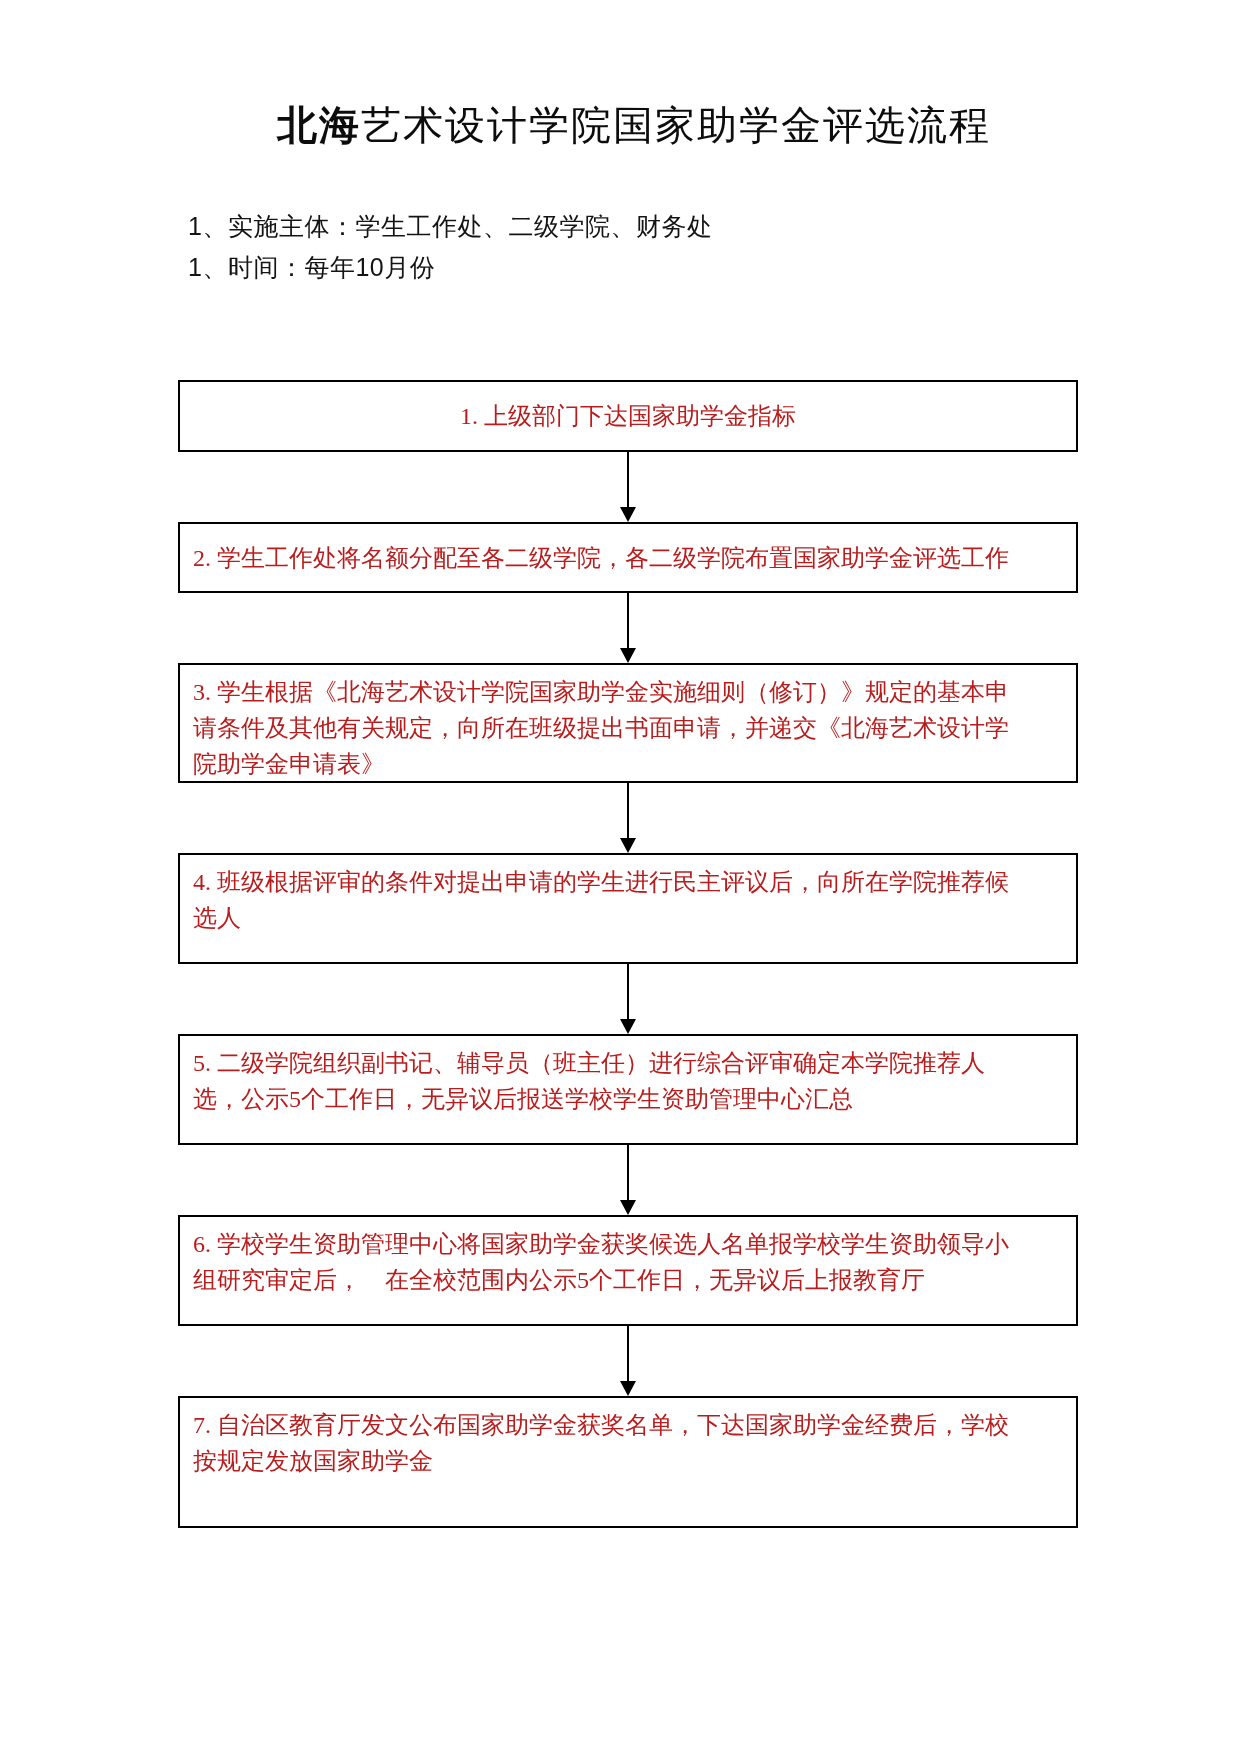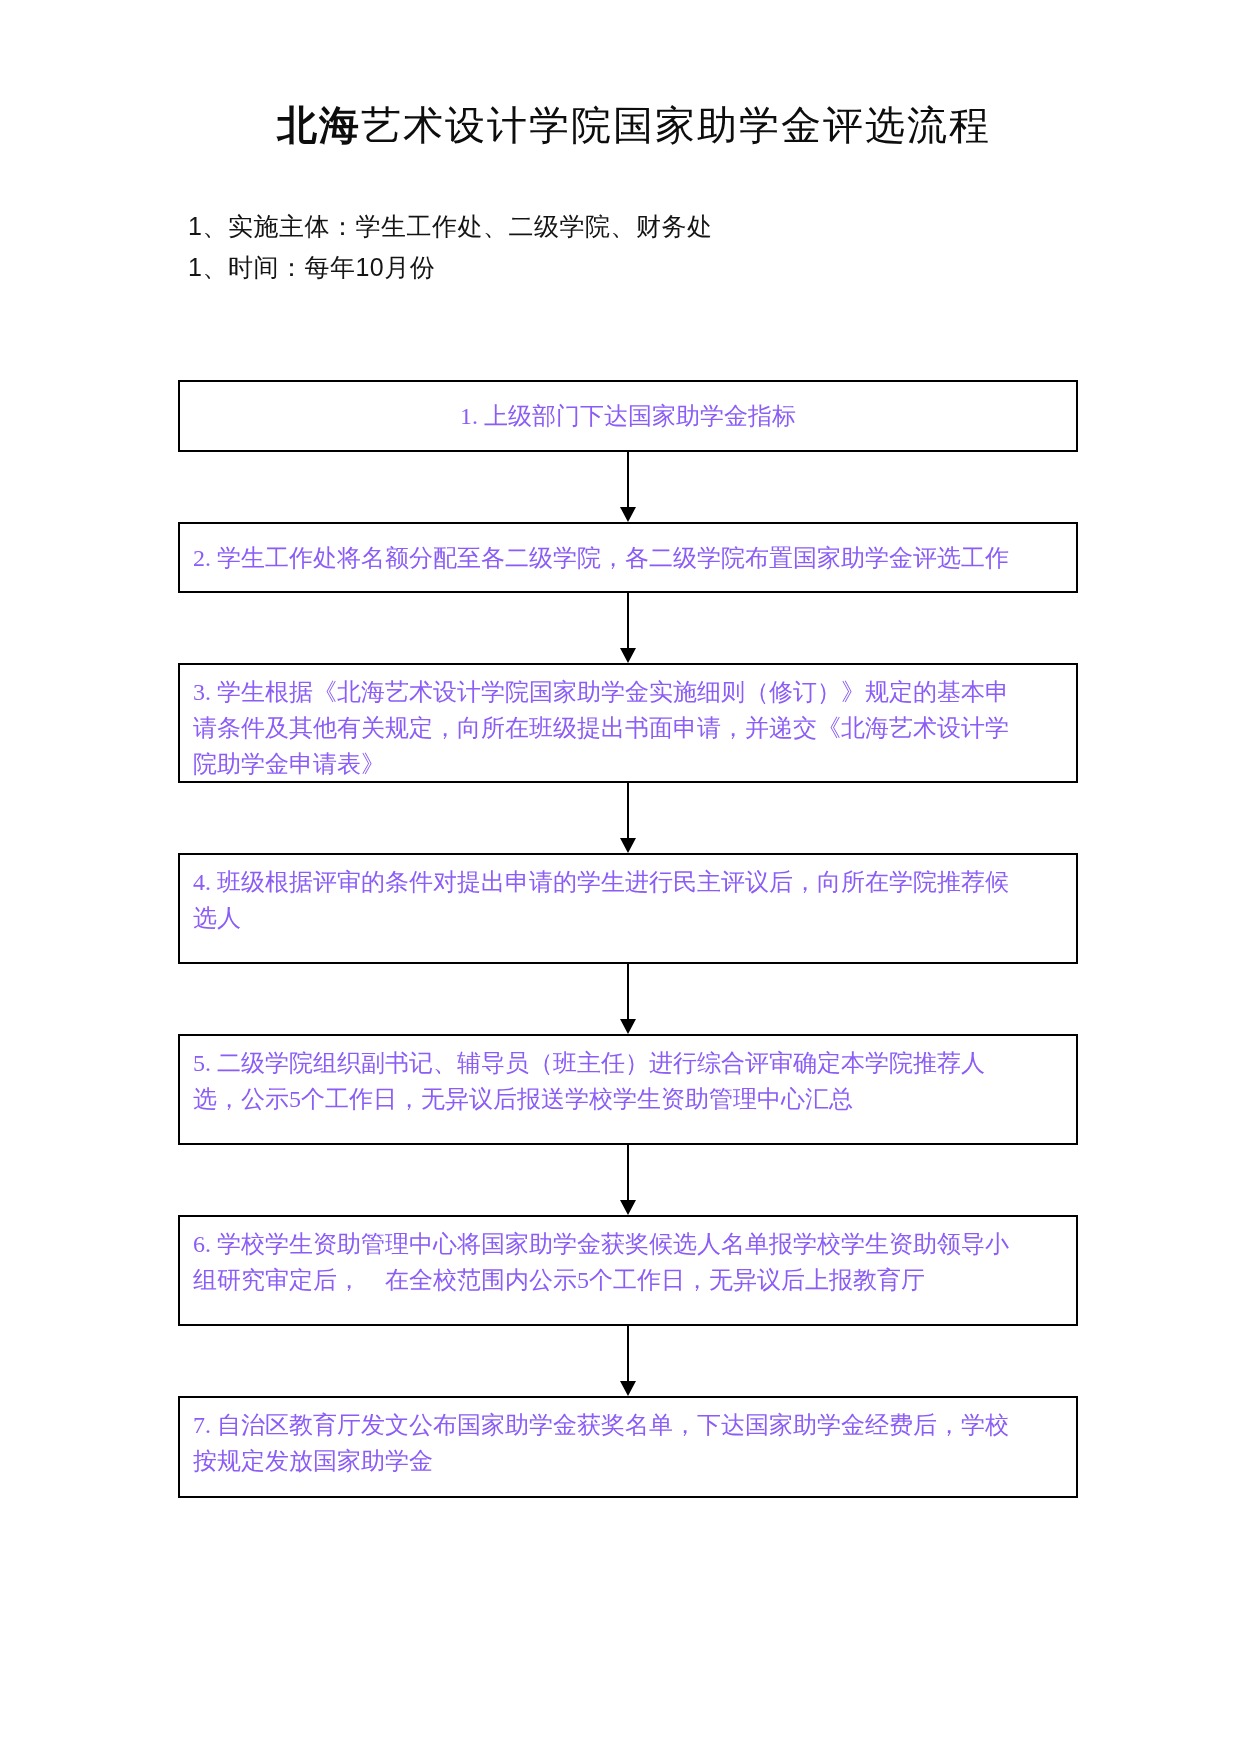--- a/index.html
+++ b/index.html
@@ -53,41 +53,41 @@
     flex-direction: column;
     align-items: stretch;
   }
   .step-box {
     width: 900px;
     border: 2px solid #000000;
     background: #ffffff;
     font-family: "Liberation Serif", "DejaVu Serif", serif;
     font-size: 24px;
     line-height: 36px;
-    color: #8b5cf6;
+    color: #b91c1c;
     white-space: pre-line;
     padding: 9px 13px 9px 13px;
   }
   .step-box.center-text {
     display: flex;
     align-items: center;
     justify-content: center;
     text-align: center;
     white-space: normal;
   }
   .step-box.middle-text {
     display: flex;
     align-items: center;
     white-space: normal;
   }
   .h-72  { height: 72px; }
   .h-71  { height: 71px; }
   .h-120 { height: 120px; font-family: Liberation Serif, serif; }
   .h-95  { height: 111px; }
-  .h-102 { height: 102px; }
+  .h-102 { height: 132px; }
 
   .connector {
     height: 70px;
     display: flex;
     flex-direction: column;
     align-items: center;
     justify-content: flex-start;
   }
   .connector .stem {
     width: 2px;

